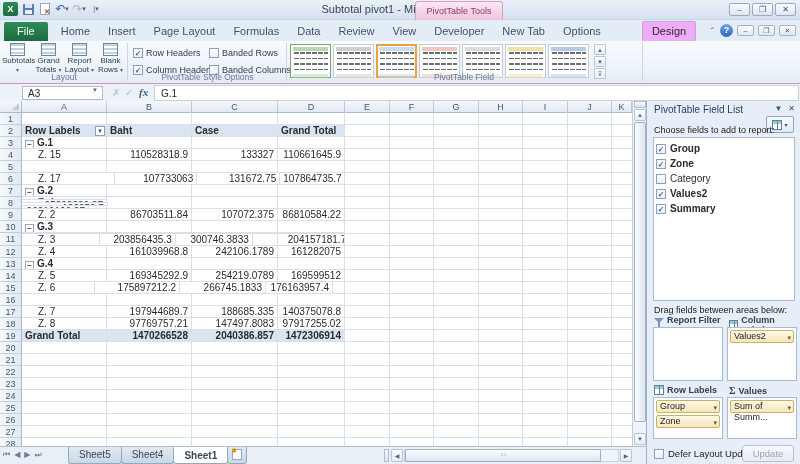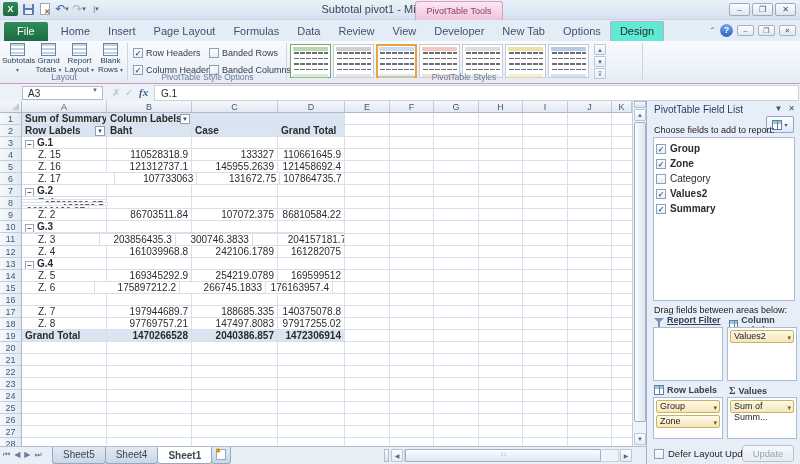--- a/index.html
+++ b/index.html
@@ -30,21 +30,21 @@
     background:linear-gradient(#FAE9F3,#F0C3DB); border:1px solid #DA9FC1; border-bottom:none;
     border-radius:3px 3px 0 0; text-align:center; font-size:9px; line-height:18px; color:#93376B; }
   .ctx-zone { position:absolute; left:415px; top:20px; width:100px; height:21px; background:linear-gradient(#F9EDF6,#F3DEEC); }
 
   
   .tabrow { position:absolute; left:0; top:20px; width:800px; height:21px; background:#E4ECF6; }
   .tabs { position:absolute; left:4px; top:0; display:flex; height:21px; align-items:flex-end; }
   .rtab { padding:3px 9px 4px 9px; font-size:11px; color:#42526B; position:relative; }
   .rtab.file { background:linear-gradient(#2F8C57,#1B6B40); color:#fff; border-radius:2px 2px 0 0;
     padding:3px 13px 4px 13px; margin-right:4px; }
-  .rtab.active { background:#5eead4; border:1px solid #C7A8C2; border-bottom:none; border-radius:2px 2px 0 0; color:#2b2b2b; }
+  .rtab.active { background:#f0abfc; border:1px solid #C7A8C2; border-bottom:none; border-radius:2px 2px 0 0; color:#2b2b2b;margin-left:32px; }
   .tabrow-right { position:absolute; right:4px; top:4px; display:flex; align-items:center; gap:4px; }
   .rib-min { font-size:8px; color:#5B6B84; }
   .help-btn { width:13px; height:13px; border-radius:50%; background:linear-gradient(#6FA7E8,#2E66BC);
     color:#fff; font-size:9px; font-weight:bold; text-align:center; line-height:13px; }
   .wb-btn { width:17px; height:11px; border:1px solid #A5B1C4; border-radius:2px;
     background:linear-gradient(#FDFEFF,#E0E8F2); font-size:7px; line-height:9px; text-align:center; color:#505C74; }
 
   
   .ribbon { position:absolute; left:0; top:41px; width:800px; height:43px;
     background:linear-gradient(#F8FAFD,#EDF2F9 70%,#E3EBF5); border-bottom:1px solid #D794B6; }
@@ -117,21 +117,21 @@
   .vscroll { position:absolute; left:632px; top:0; width:14px; height:345px; background:#F0F4FA; border-left:1px solid #C3CFDD; }
   .vsplit { position:absolute; left:1px; top:0; width:12px; height:7px; background:linear-gradient(#FDFEFF,#D7E1EE); border:1px solid #AEBDD0; }
   .varrow { position:absolute; left:1px; width:12px; height:12px; border:1px solid #B9C6D8; background:linear-gradient(#FBFDFE,#E7EDF5);
     font-size:6px; text-align:center; line-height:11px; color:#4C6A8D; border-radius:1px; }
   .vthumb { position:absolute; left:1px; top:21px; width:12px; height:300px; border:1px solid #9FB1C6;
     background:linear-gradient(to right,#FDFEFF,#DCE5F0); border-radius:2px; }
 
   
   .sheetbar { position:absolute; left:0; top:446px; width:646px; height:18px; background:#E9EFF7; border-top:1px solid #AEBFD2; }
   .navs { position:absolute; left:3px; top:3px; display:flex; gap:4px; font-size:8px; color:#6B7C93; }
-  .stabs { position:absolute; left:52px; top:0; display:flex; height:17px; }
+  .stabs { position:absolute; left:68px; top:0; display:flex; height:17px; }
   .stab { padding:2px 10px; font-size:10px; color:#3A4656; background:linear-gradient(#E2E9F2,#CBD7E6);
     border:1px solid #93A9C2; border-top:none; margin-right:-1px; border-radius:0 0 3px 3px; }
   .stab.active { background:#fff; font-weight:bold; border-top:1px solid #fff; }
   .ins-tab { width:20px; text-align:center; padding:2px 3px; }
   .ins-ico { display:inline-block; width:10px; height:11px; background:#fff; border:1px solid #98A8BC; position:relative; }
   .ins-ico:after { content:"✱"; position:absolute; left:-2px; top:-3px; color:#D98E00; font-size:7px; }
   .tabsplit { position:absolute; left:384px; top:2px; width:5px; height:13px; background:linear-gradient(#FDFEFF,#D7E1EE);
     border:1px solid #AEBDD0; }
   .hscroll { position:absolute; left:391px; top:2px; width:241px; height:14px; }
   .harrow { position:absolute; top:0; width:12px; height:13px; border:1px solid #B9C6D8; background:linear-gradient(#FBFDFE,#E7EDF5);
@@ -312,21 +312,21 @@
           <div class="sw-head" style="background: rgb(181, 203, 229);"></div>
           <div class="sw-body"></div>
           <div class="sw-foot" style="background: rgb(181, 203, 229);"></div>
         </div>
       </div>
     <div class="gal-scroll">
       <div class="gal-btn">▲</div>
       <div class="gal-btn">▼</div>
       <div class="gal-btn">⊽</div>
     </div>
-    <div class="grp-label">PivotTable Styles</div>
+    <div class="grp-label">PivotTable Field</div>
   </div>
   <div class="gsep" style="left:642px;"></div>
 </div>
 
 <div class="fbar">
   <div class="namebox">A3</div>
   <span class="namedd">▼</span>
   <span class="fb-ico" style="left:112px;">✗</span>
   <span class="fb-ico" style="left:125px;">✓</span>
   <span class="fx">fx</span>
@@ -382,49 +382,37 @@
       <div class="vline" style="left: 84px;"></div>
       <div class="vline" style="left: 169px;"></div>
       <div class="vline" style="left: 255px;"></div>
       <div class="vline" style="left: 322px;"></div>
       <div class="vline" style="left: 367px;"></div>
       <div class="vline" style="left: 411px;"></div>
       <div class="vline" style="left: 456px;"></div>
       <div class="vline" style="left: 500px;"></div>
       <div class="vline" style="left: 545px;"></div>
       <div class="vline" style="left: 589px;"></div>
-      <div class="prow" style="top: 0px;">
-        <div class="pcell hdr" style="width: 85px;">Sum of Summary</div>
-        <div class="pcell hdr" style="width: 85px;">Column Labels<div class="dd-btn">▼</div></div>
-        <div class="pcell hdr" style="width: 86px;"></div>
-        <div class="pcell hdr" style="width: 67px;"></div>
-      </div>
       <div class="prow" style="top: 12.05px;">
         <div class="pcell hdr" style="width: 85px;">Row Labels<div class="dd-btn">▼</div></div>
         <div class="pcell hdr" style="width: 85px;">Baht</div>
         <div class="pcell hdr" style="width: 86px;">Case</div>
         <div class="pcell hdr" style="width: 67px;">Grand Total</div>
       </div>
       <div class="prow" style="top: 24.1px;">
         <div class="pcell grp" style="width: 85px;"><div class="collapse" style="display: inline-block;">−</div>G.1</div>
         <div class="pcell" style="width: 85px;"></div>
         <div class="pcell" style="width: 86px;"></div>
         <div class="pcell" style="width: 67px;"></div>
       </div>
       <div class="prow" style="top: 36.15px;">
         <div class="pcell indent" style="width: 85px;">Z. 15</div>
         <div class="pcell num" style="width: 85px;">110528318.9</div>
         <div class="pcell num" style="width: 86px;">133327</div>
         <div class="pcell num" style="width: 67px;">110661645.9</div>
-      </div>
-      <div class="prow" style="top: 48.2px;">
-        <div class="pcell indent" style="width: 85px;">Z. 16</div>
-        <div class="pcell num" style="width: 85px;">121312737.1</div>
-        <div class="pcell num" style="width: 86px;">145955.2639</div>
-        <div class="pcell num" style="width: 67px;">121458692.4</div>
       </div>
       <div class="prow" style="top: 60.25px;">
         <div class="pcell indent" style="width: 96px; padding-left: 16px;">Z. 17</div>
         <div class="pcell num" style="width: 85px;">107733063</div>
         <div class="pcell num" style="width: 86px;">131672.75</div>
         <div class="pcell num" style="width: 67px;">107864735.7</div>
       </div>
       <div class="prow" style="top: 72.3px;">
         <div class="pcell grp" style="width: 85px;"><div class="collapse" style="display: inline-block;">−</div>G.2</div>
         <div class="pcell" style="width: 85px;"></div>
@@ -556,21 +544,21 @@
         <div class="chk-box">✓</div>
         <div>Values2</div>
       </div>
       <div class="f-item checked">
         <div class="chk-box">✓</div>
         <div>Summary</div>
       </div>
     </div>
   <div class="p-drag">Drag fields between areas below:</div>
   <div id="areas">
-      <div class="a-hdr" style="left: 7px; top: 214px; text-decoration: underline;">
+      <div class="a-hdr" style="left: 7px; top: 214px;">
         <div class="funnel"></div>
         <div>Report Filter</div>
       </div>
       <div class="a-box" style="left: 6px; top: 226px; height: 54px;"></div>
       <div class="a-hdr" style="left: 82px; top: 214px;">
         <div class="lb-grid"></div>
         <div>Column Labels</div>
       </div>
       <div class="a-box" style="left: 80px; top: 226px; height: 54px;">
         <div class="fld-btn">Values2</div>

